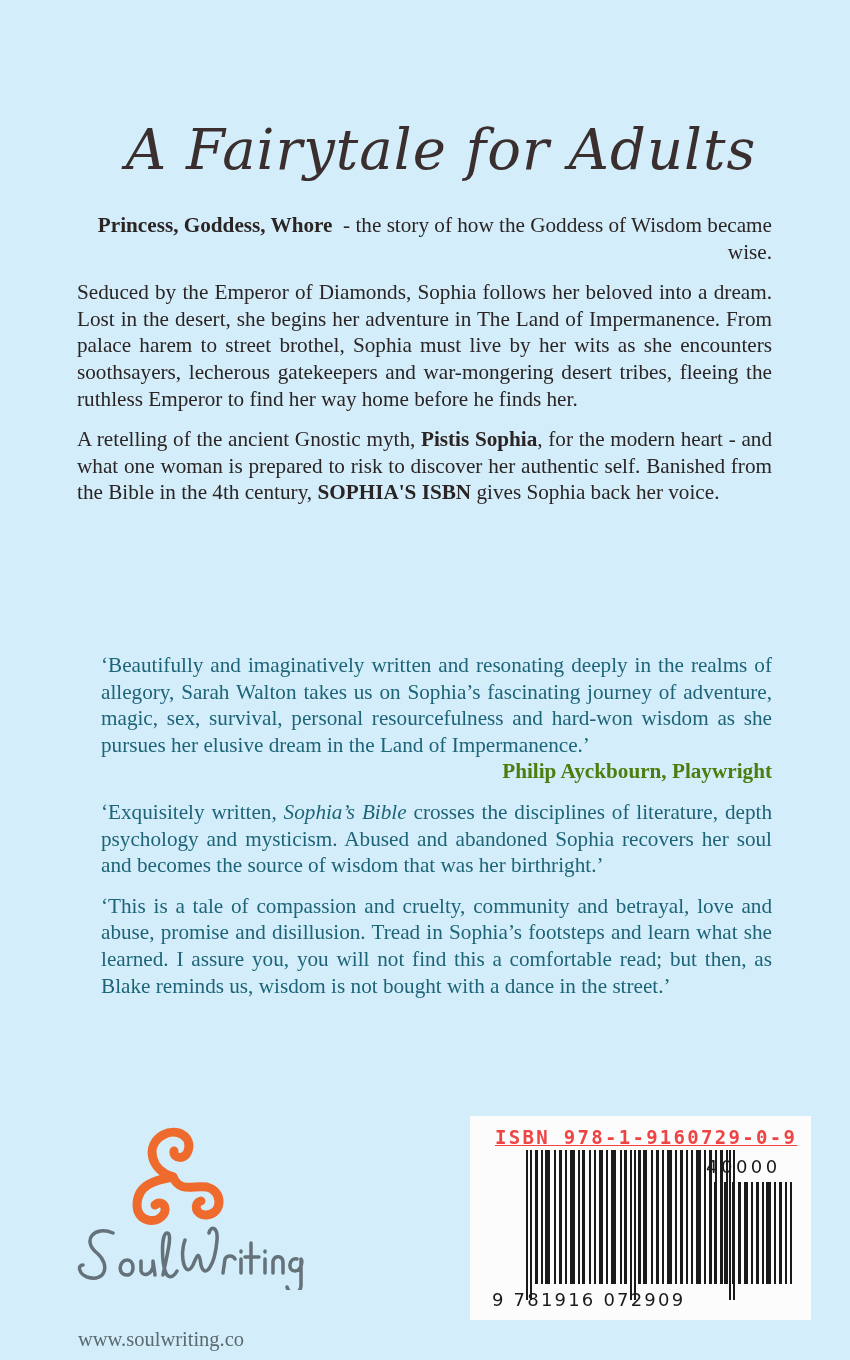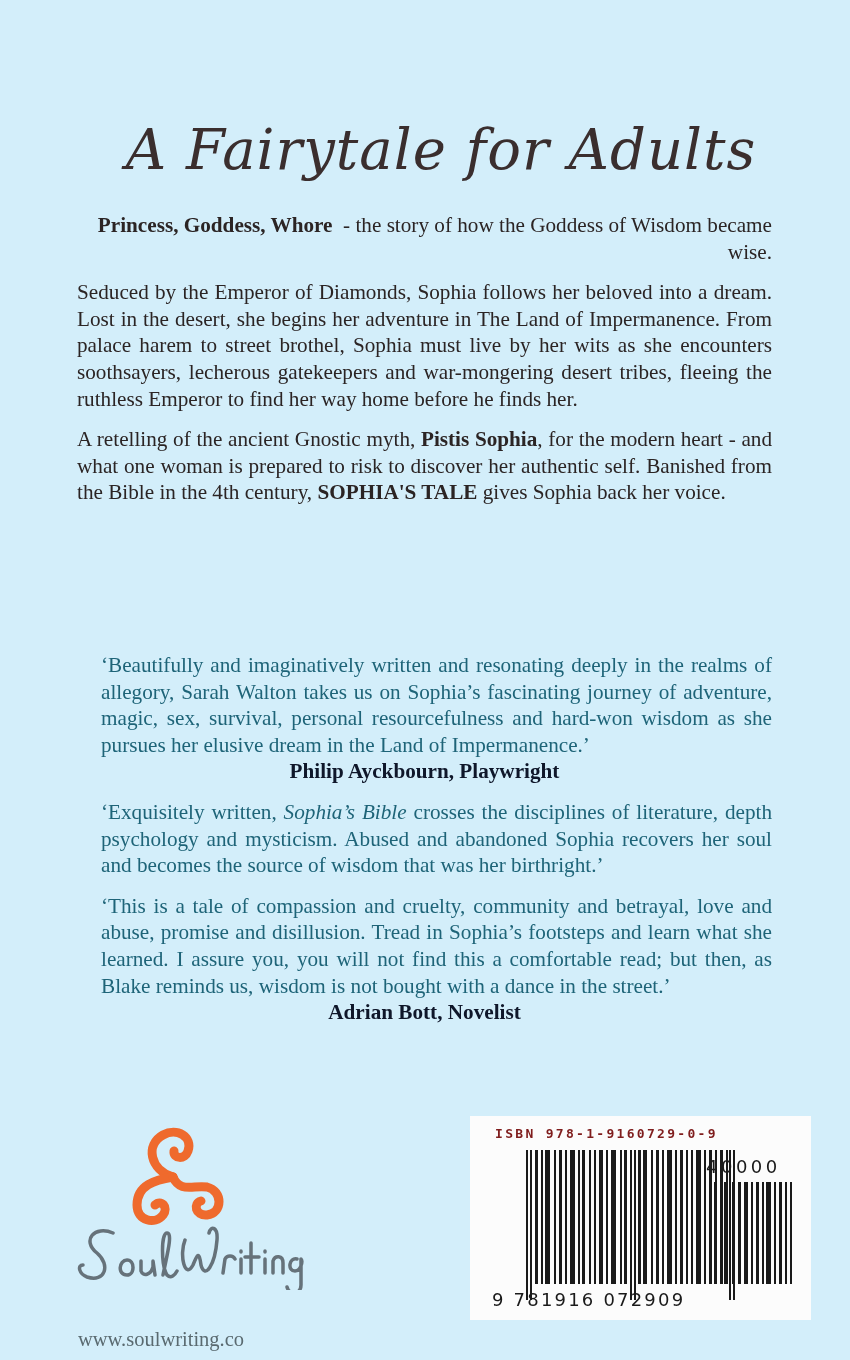--- a/index.html
+++ b/index.html
@@ -32,38 +32,38 @@
   .blurb b { color: #2b2424; }
   .quotes {
     position: absolute; left: 77px; width: 695px; top: 652px;
     color: #1e6478;
     font-size: 21.2px;
     line-height: 26.6px;
     text-align: justify;
   }
   .quote { margin: 0 0 14px 0; }
   .quote .text { display: block; margin-left: 24px; }
-  .quote .author { display: block; font-weight: bold; text-align: center; color: #0f172a; }
+  .quote .author { display: block; font-weight: bold; text-align: right; color: #4d7c0f; }
   .logo {
     position: absolute; left: 75px; top: 1115px; width: 240px; height: 230px;
   }
   .logo .url {
     position: absolute; left: 3px; top: 177px;
     font-size: 20.5px;
     color: #5a6a70;
     margin-top: 36px;
   }
   .barcode-box {
     position: absolute; left: 470px; top: 1116px; width: 341px; height: 204px;
     background: #fcfcfc;
   }
   .isbn-text {
     position: absolute; left: 25px; top: 10px;
     font-family: "DejaVu Sans Mono", "Liberation Mono", monospace;
-    font-size: 13px; letter-spacing: 2.3px; color: #7f1d1d; font-weight: bold;
+    font-size: 19px; letter-spacing: 2.3px; color: #ef4444; font-weight: bold; text-decoration: underline;
   }
   .addon-text {
     position: absolute; left: 236px; top: 40px;
     font-family: "DejaVu Sans", "Liberation Sans", sans-serif;
     font-size: 18px; letter-spacing: 3.5px; color: #1a1a1a;
   }
   .ean-digits {
     position: absolute; left: 22px; top: 173px;
     font-family: "DejaVu Sans", "Liberation Sans", sans-serif;
     font-size: 18px; letter-spacing: 2.2px; color: #1a1a1a;
@@ -75,35 +75,34 @@
 <body>
 
 <div class="tagline">A Fairytale for Adults</div>
 
 <div class="blurb" style="top:212px;">
   <p style="text-align:right;">
     <b>Princess, Goddess, Whore</b><span style="white-space:pre-wrap;">  - the story of how the Goddess of Wisdom became wise.</span>
   </p>
   <p>Seduced by the Emperor of Diamonds, Sophia follows her beloved into a dream. Lost in the desert, she begins her adventure in The Land of Impermanence. From palace harem to street brothel, Sophia must live by her wits as she encounters soothsayers, lecherous gatekeepers and war-mongering desert tribes, fleeing the ruthless Emperor to find her way home before he finds her.</p>
   <p>
-    <span>A retelling of the ancient Gnostic myth, </span><b>Pistis Sophia</b><span>, for the modern heart - and what one woman is prepared to risk to discover her authentic self. Banished from the Bible in the 4th century, </span><b>SOPHIA'S TALE</b><span> gives Sophia back her voice.</span>
+    <span>A retelling of the ancient Gnostic myth, </span><b>Pistis Sophia</b><span>, for the modern heart - and what one woman is prepared to risk to discover her authentic self. Banished from the Bible in the 4th century, </span><b>SOPHIA'S ISBN</b><span> gives Sophia back her voice.</span>
   </p>
 </div>
 
 <div class="quotes">
   <div class="quote">
     <span class="text">‘Beautifully and imaginatively written and resonating deeply in the realms of allegory, Sarah Walton takes us on Sophia’s fascinating journey of adventure, magic, sex, survival, personal resourcefulness and hard-won wisdom as she pursues her elusive dream in the Land of Impermanence.’</span>
     <span class="author">Philip Ayckbourn, Playwright</span>
   </div>
   <div class="quote">
     <span class="text"><span>‘Exquisitely written, </span><i>Sophia’s Bible</i><span> crosses the disciplines of literature, depth psychology and mysticism. Abused and abandoned Sophia recovers her soul and becomes the source of wisdom that was her birthright.’</span></span>
   </div>
   <div class="quote">
     <span class="text">‘This is a tale of compassion and cruelty, community and betrayal, love and abuse, promise and disillusion. Tread in Sophia’s footsteps and learn what she learned. I assure you, you will not find this a comfortable read; but then, as Blake reminds us, wisdom is not bought with a dance in the street.’</span>
-    <span class="author">Adrian Bott, Novelist</span>
   </div>
 </div>
 
 <div class="logo">
   <svg width="240" height="175" viewBox="0 0 240 175">
     <g fill="none" stroke="#ef6a2d" stroke-width="9" stroke-linecap="round">
 
       <path d="M98 62 C75 55 70 30 88 20 C102 12 118 22 113 36 C110 45 98 44 99 36"></path>
 
       <path d="M98 62 C80 65 62 70 62 90 C62 106 80 110 88 100 C94 92 86 84 80 90"></path>

